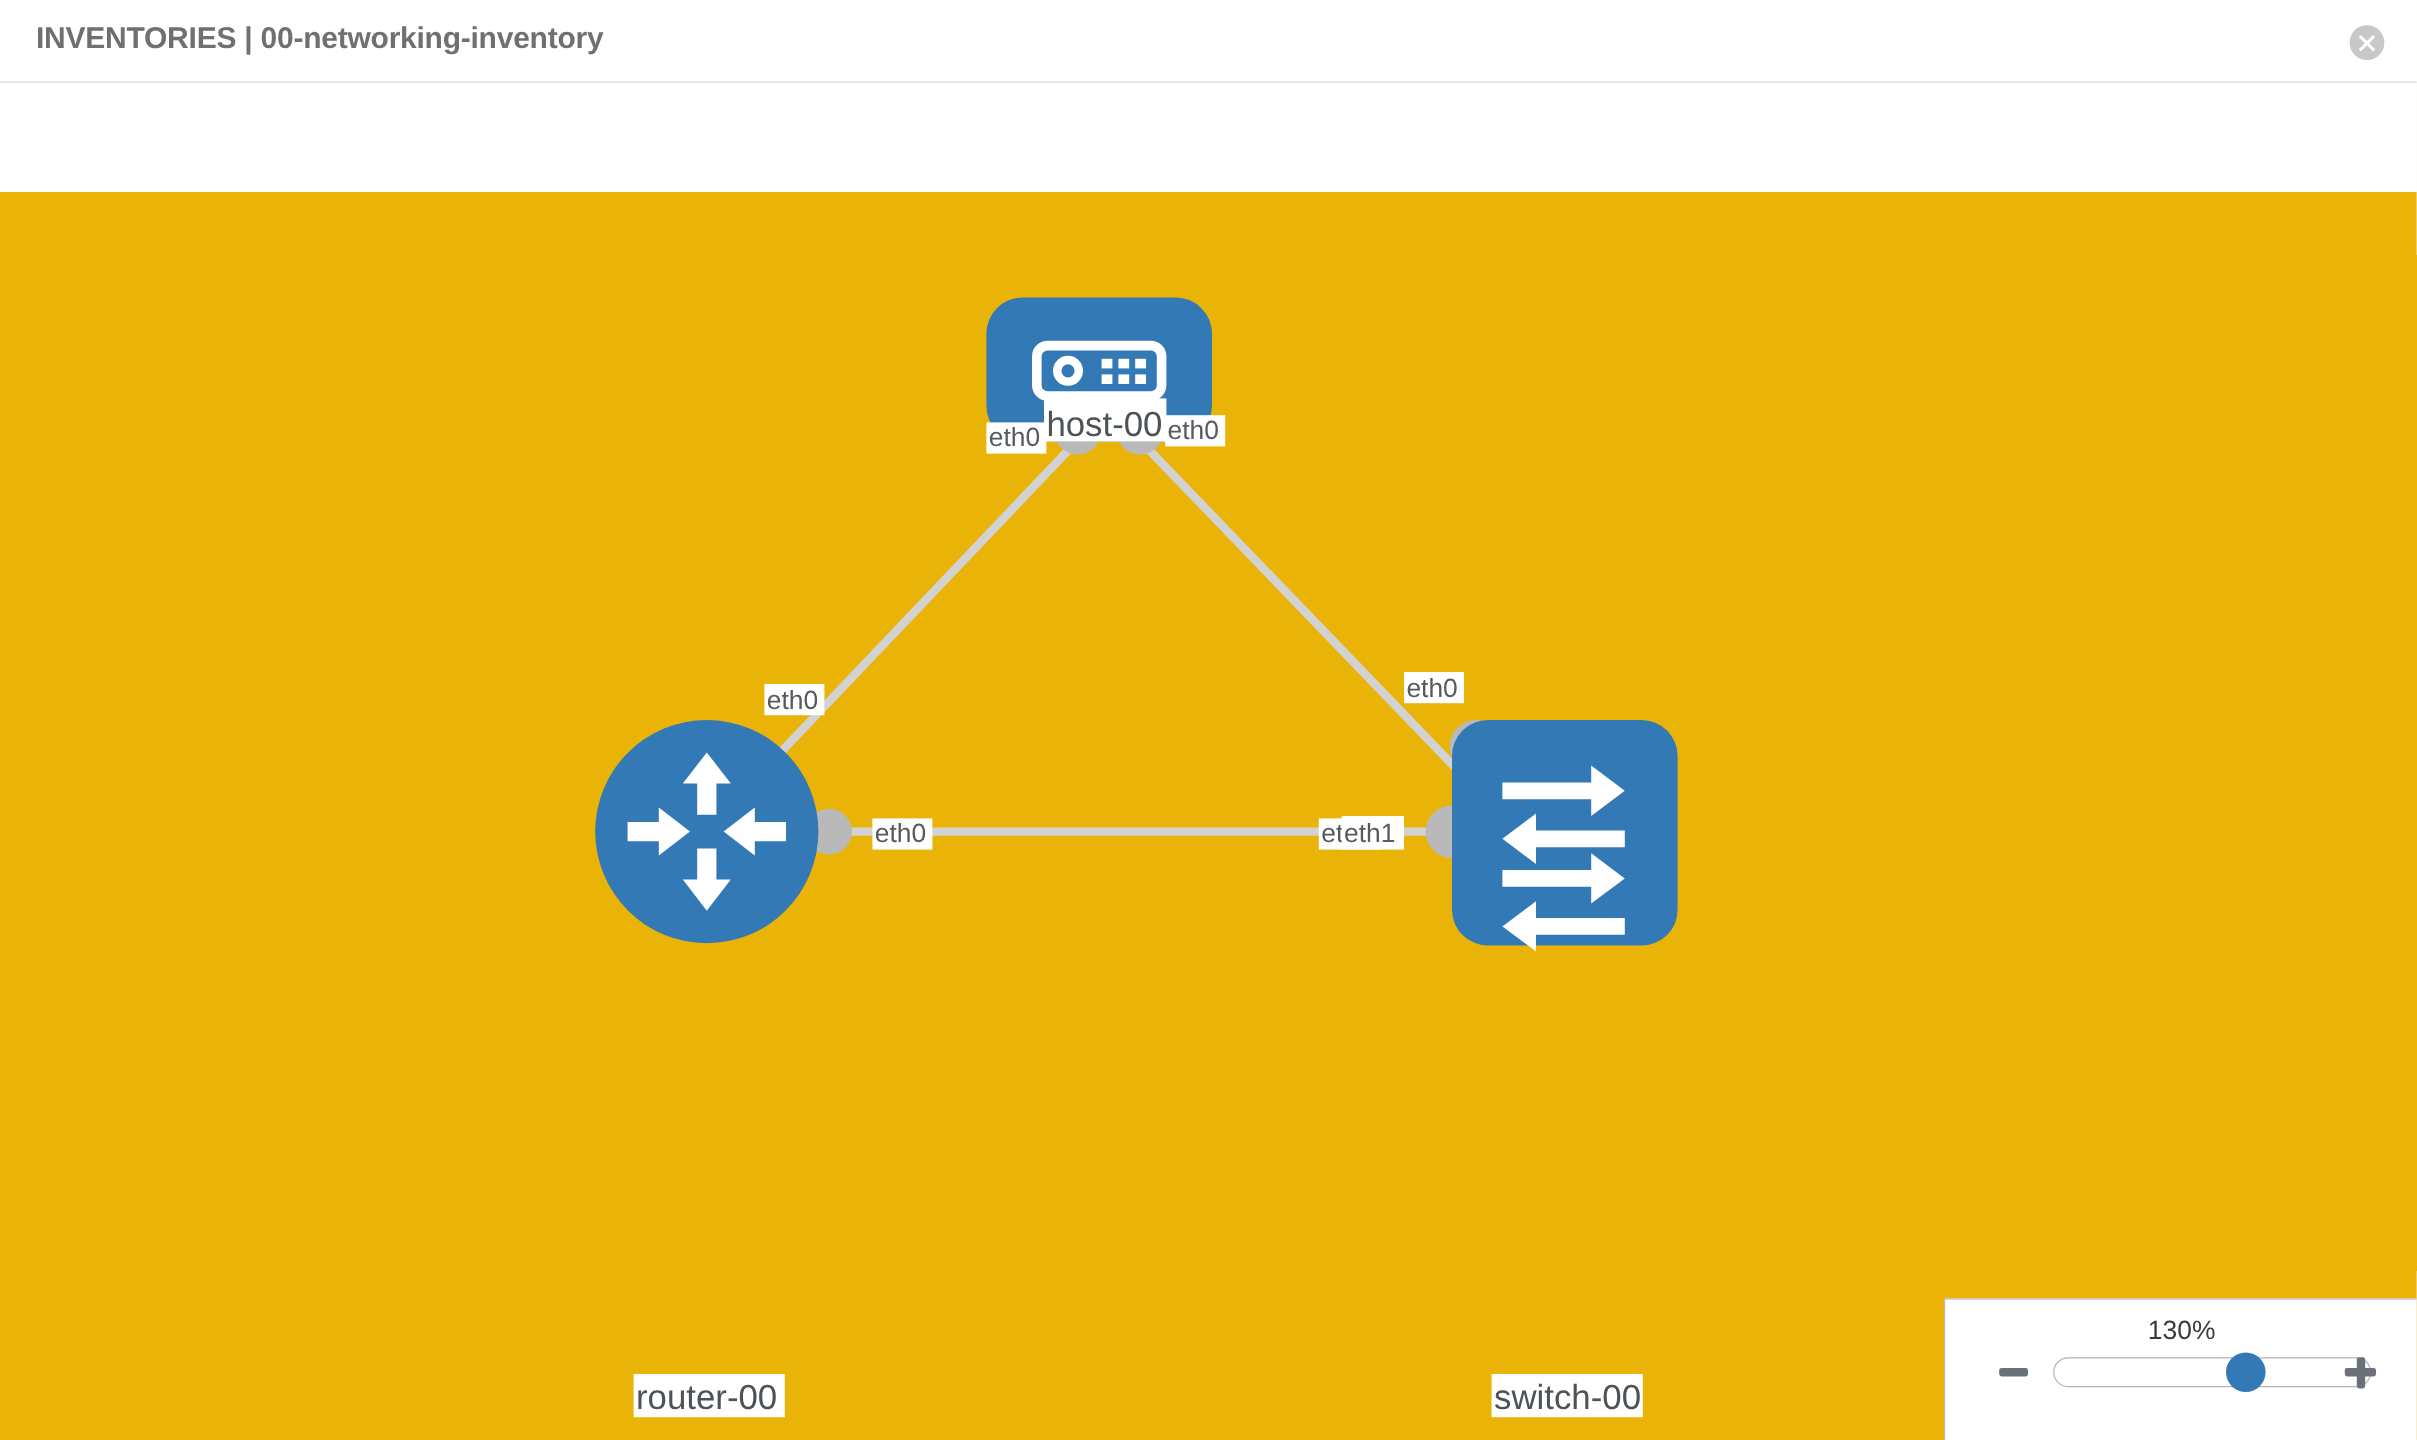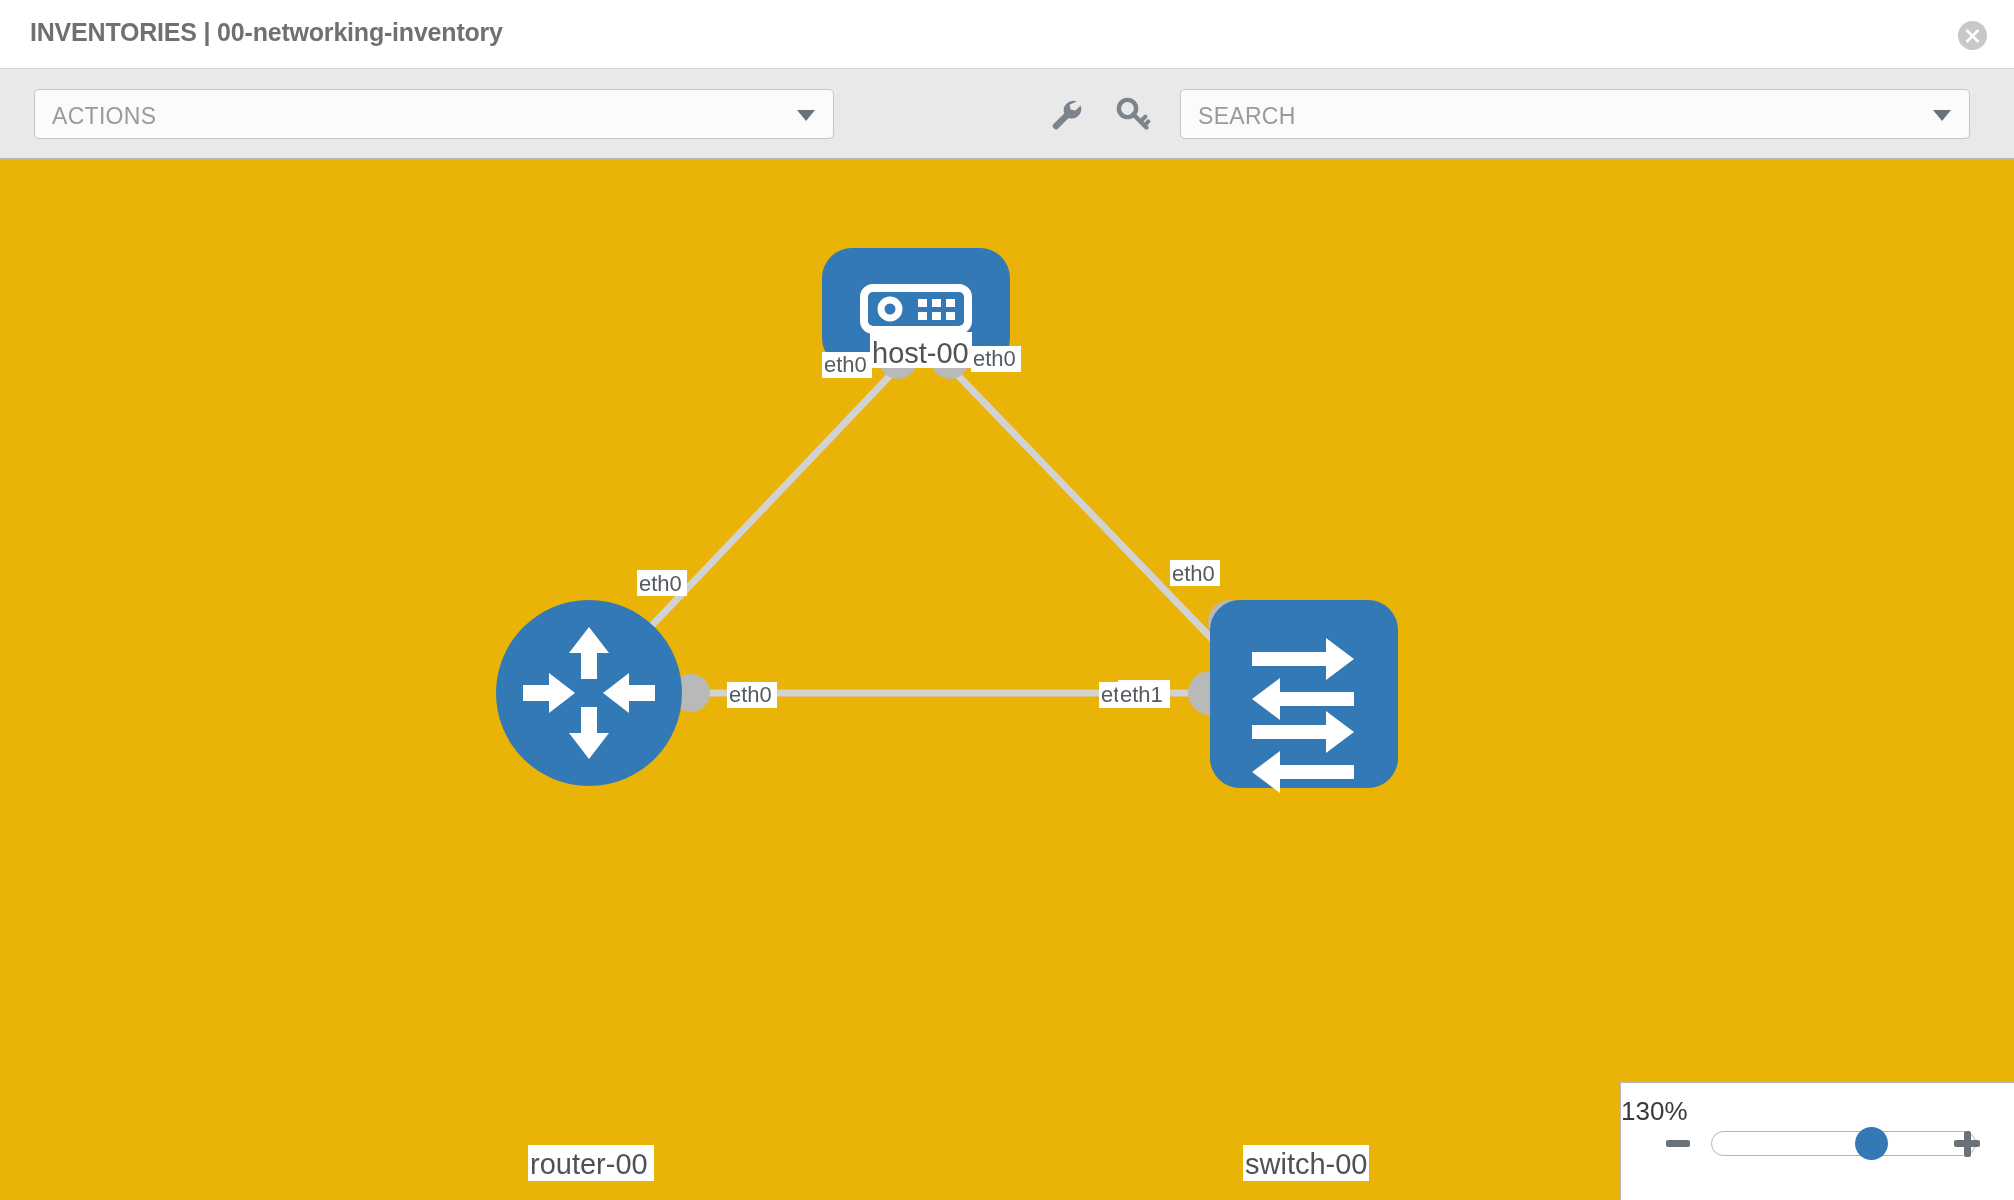--- a/index.html
+++ b/index.html
@@ -177,22 +177,22 @@
     background: #ffffff;
     border-top: 1px solid #b9b9b9;
     border-left: 1px solid #b9b9b9;
     box-sizing: border-box;
   }
   .zoom-value {
     position: absolute;
     top: 13px;
     left: 0;
     width: 394px;
-    text-align: left;
-    font-size: 26px;
+    text-align: center;
+    font-size: 22px;
     color: #3a3a3a;
   }
   .zoom-minus {
     position: absolute;
     left: 45px;
     top: 57px;
     width: 24px;
     height: 7px;
     background: #6b7178;
     border-radius: 2px;
@@ -244,47 +244,20 @@
 
   <div class="header">
     <div class="page-title">INVENTORIES | 00-networking-inventory</div>
     <div class="close-btn">
       <svg width="29" height="29" viewBox="0 0 29 29" aria-hidden="true">
         <path d="M9.4 8.1 L14.5 13.2 L19.6 8.1 L21.4 9.9 L16.3 15 L21.4 20.1 L19.6 21.9 L14.5 16.8 L9.4 21.9 L7.6 20.1 L12.7 15 L7.6 9.9 Z" fill="#ffffff"></path>
       </svg>
     </div>
   </div>
 
-  <div class="toolbar">
-
-    <div class="actions-select">
-      <span class="sel-label">ACTIONS</span>
-      <span class="caret"></span>
-    </div>
-
-    <div class="tool-icon wrench">
-      <svg width="38" height="38" viewBox="0 0 38 38" aria-hidden="true">
-        <path d="M30.8 6.6 a9.6 9.6 0 0 0 -12.6 11.9 L7.6 29.1 a2.9 2.9 0 0 0 0 4.1 l0.4 0.4 a2.9 2.9 0 0 0 4.1 0 L22.7 23 a9.6 9.6 0 0 0 11.9 -12.6 l-5.2 5.2 -4.8 -1.1 -1.1 -4.8 Z" fill="#7b848c"></path>
-      </svg>
-    </div>
-
-    <div class="tool-icon key">
-      <svg width="38" height="38" viewBox="0 0 38 38" aria-hidden="true">
-        <circle cx="13.5" cy="13.5" r="8.6" fill="none" stroke="#7b848c" stroke-width="4.4"></circle>
-        <path d="M19.2 19.2 L32.5 32.5" stroke="#7b848c" stroke-width="4.4" stroke-linecap="round"></path>
-        <path d="M26.5 26.5 L31.5 21.5" stroke="#7b848c" stroke-width="4" stroke-linecap="round"></path>
-        <path d="M30.4 30.4 L34.4 26.4" stroke="#7b848c" stroke-width="4" stroke-linecap="round"></path>
-      </svg>
-    </div>
-
-    <div class="search-select">
-      <span class="sel-label">SEARCH</span>
-      <span class="caret"></span>
-    </div>
-  </div>
 
   <div class="canvas">
     <svg class="topology" viewBox="0 0 2014 1040">
 
       <g>
         <line class="edge-line" x1="900" y1="205" x2="600" y2="520"></line>
       </g>
       <g>
         <line class="edge-line" x1="948" y1="205" x2="1240" y2="508"></line>
       </g>

